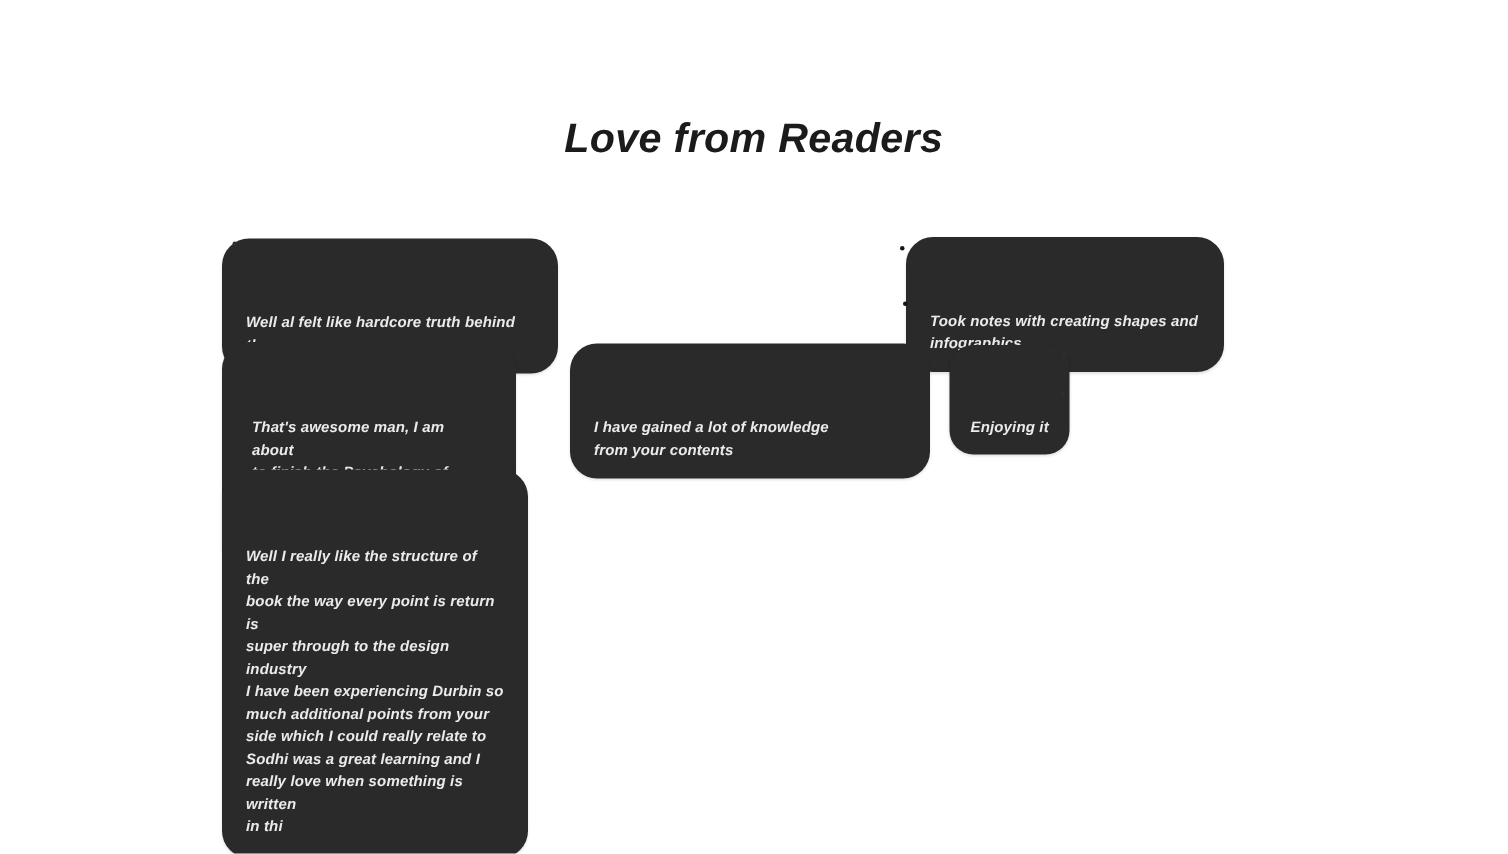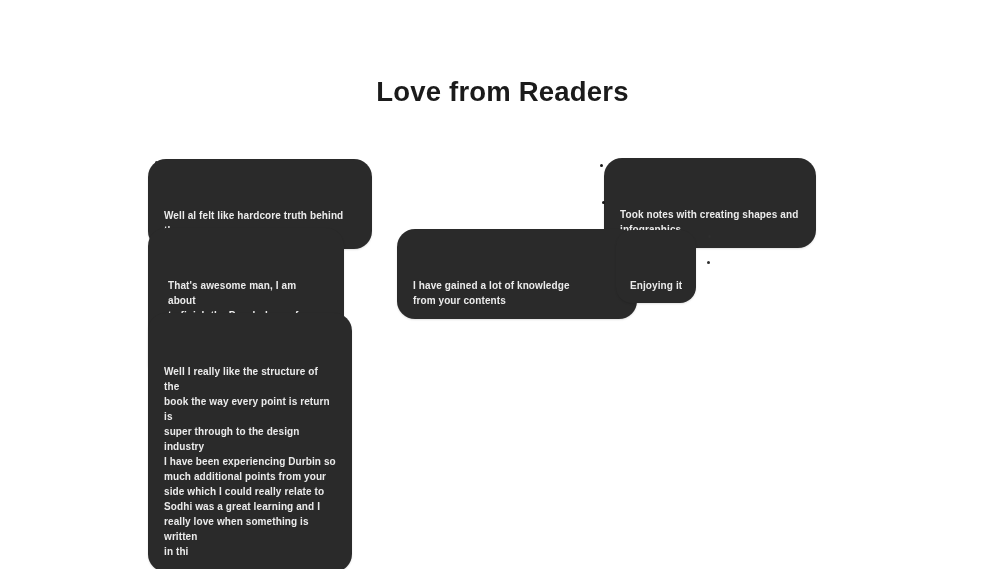--- a/index.html
+++ b/index.html
@@ -1,21 +1,21 @@
 <!DOCTYPE html>
 <html style="--background: #ffffff; --bubble: #2a2a2a; --bubble-text: #ebebeb; --title-text: #1b1b1b;"><head>
 <meta charset="utf-8">
 <style>
   :root{
     --background:#ffffff;
     --bubble:#2a2a2a;
     --bubble-text:#ebebeb;
     --title-text:#1b1b1b;
   }
-  *{margin:0;padding:0;box-sizing:border-box;}
+  *{margin:0;padding:0;box-sizing:border-box;font-style:italic;}
   html,body{background:#fff;}
   body{
     font-family:"Liberation Sans", sans-serif;
     width:1005px;height:569px;
     overflow:hidden;
   }
   .stage{
     position:relative;
     width:1005px;height:569px;
     background:var(--background);
@@ -43,22 +43,22 @@
     line-height:15px;
     font-weight:700;
     letter-spacing:0.1px;
     white-space:pre-line;
     margin-top:38px;
   }
   .b1{left:148px;top:159px;width:224px;}
   .b2{left:391px;top:158px;width:224px;}
   .b3{left:604px;top:158px;width:212px;}
   .b4{left:148px;top:228px;width:196px;padding:12px 20px;}
-  .b5{left:397px;top:229px;width:240px;}
-  .b6{left:616px;top:230px;padding:10px 14px;border-radius:16px;}
+  .b5{left:380px;top:229px;width:240px;}
+  .b6{left:633px;top:230px;padding:10px 14px;border-radius:16px;}
   .b7{left:148px;top:313px;width:204px;padding:13px 16px;}
   .b8{left:391px;top:318px;width:225px;padding:13px 16px;}
   .speck{
     position:absolute;
     width:3px;height:3px;
     border-radius:50%;
   }
   .speck.inside{background:#161616;}
   .speck.outside{background:#2e2e2e;}
   .s1{left:155px;top:161px;}

